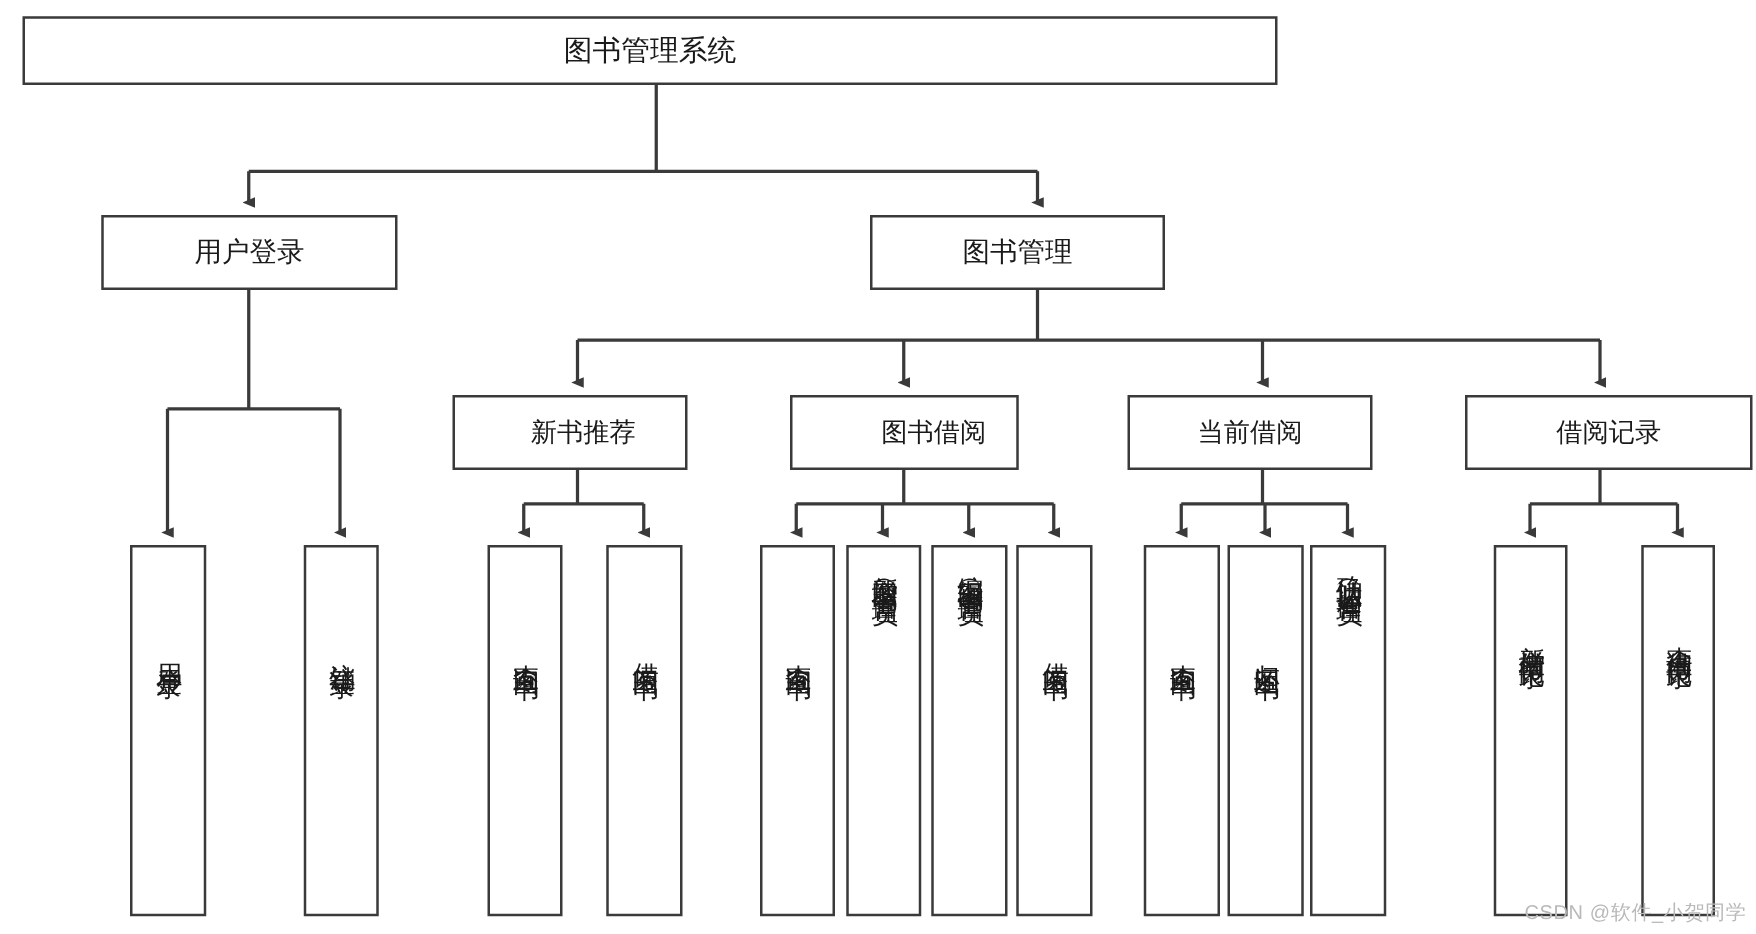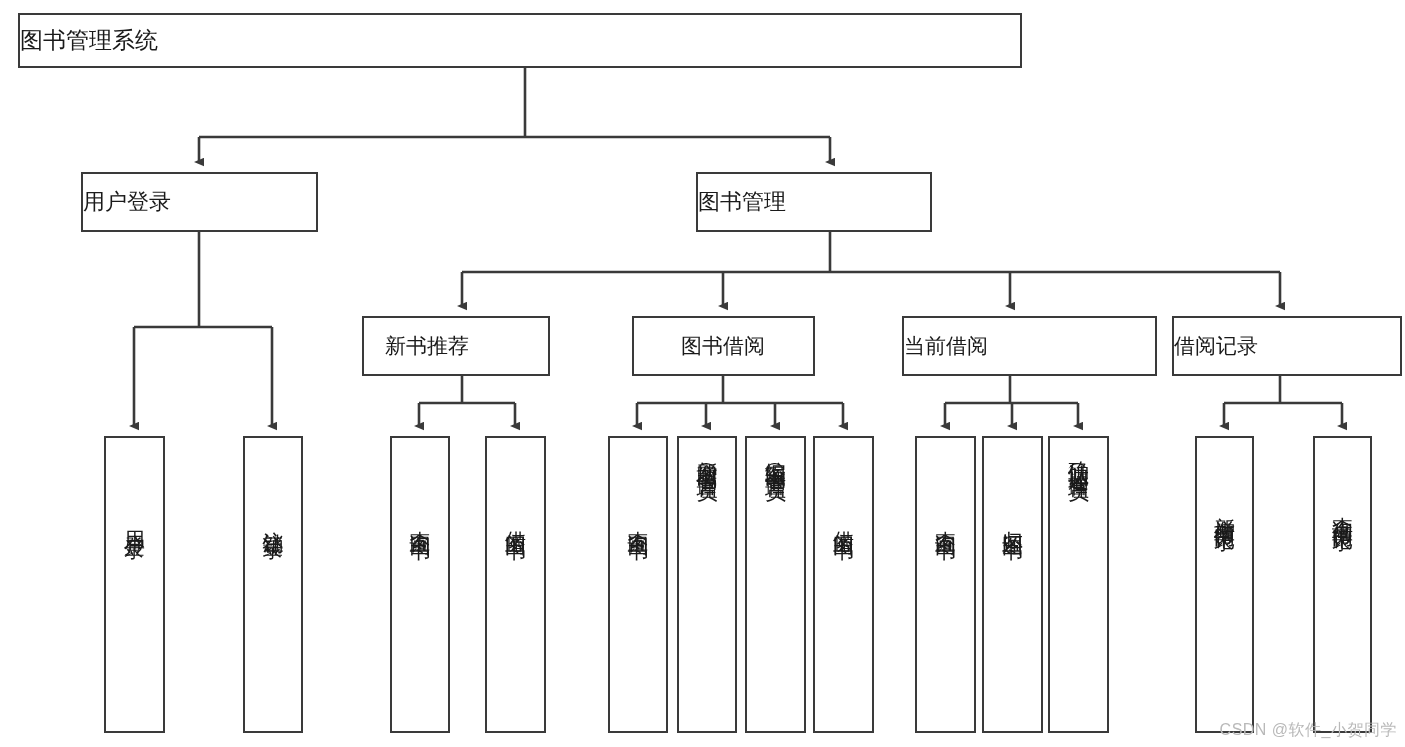--- a/index.html
+++ b/index.html
@@ -26,21 +26,21 @@
     height: 747px;
     pointer-events: none;
   }
   .node {
     position: absolute;
     box-sizing: border-box;
     background: #ffffff;
     border: 2px solid #3a3a3a;
     display: flex;
     align-items: center;
-    justify-content: flex-start;
+    justify-content: center;
     color: #1a1a1a;
     z-index: 2;
   }
   .node-root {
     font-size: 23px;
   }
   .node-l1 {
     font-size: 22px;
   }
   .node-l2 {
@@ -141,21 +141,21 @@
   <div class="node node-l1" style="left:696px; top:172px; width:236px; height:60px;">
     <span>图书管理</span>
   </div>
 
   <div class="node node-l2" style="left:362px; top:316px; width:188px; height:60px;padding-left:21px;">
     <span>新书推荐</span>
   </div>
   <div class="node node-l2" style="left:632px; top:316px; width:183px; height:60px;padding-left:47px;">
     <span>图书借阅</span>
   </div>
-  <div class="node node-l2" style="left:902px; top:316px; width:255px; height:60px;">
+  <div class="node node-l2" style="left:902px; top:316px; width:196px; height:60px;">
     <span>当前借阅</span>
   </div>
   <div class="node node-l2" style="left:1172px; top:316px; width:230px; height:60px;">
     <span>借阅记录</span>
   </div>
 
   <div class="node node-leaf leaf-mid" style="left:104px; top:436px; width:61px; height:297px;">
     <span class="vtext">用户登录</span>
   </div>
   <div class="node node-leaf leaf-mid" style="left:243px; top:436px; width:60px; height:297px;">

